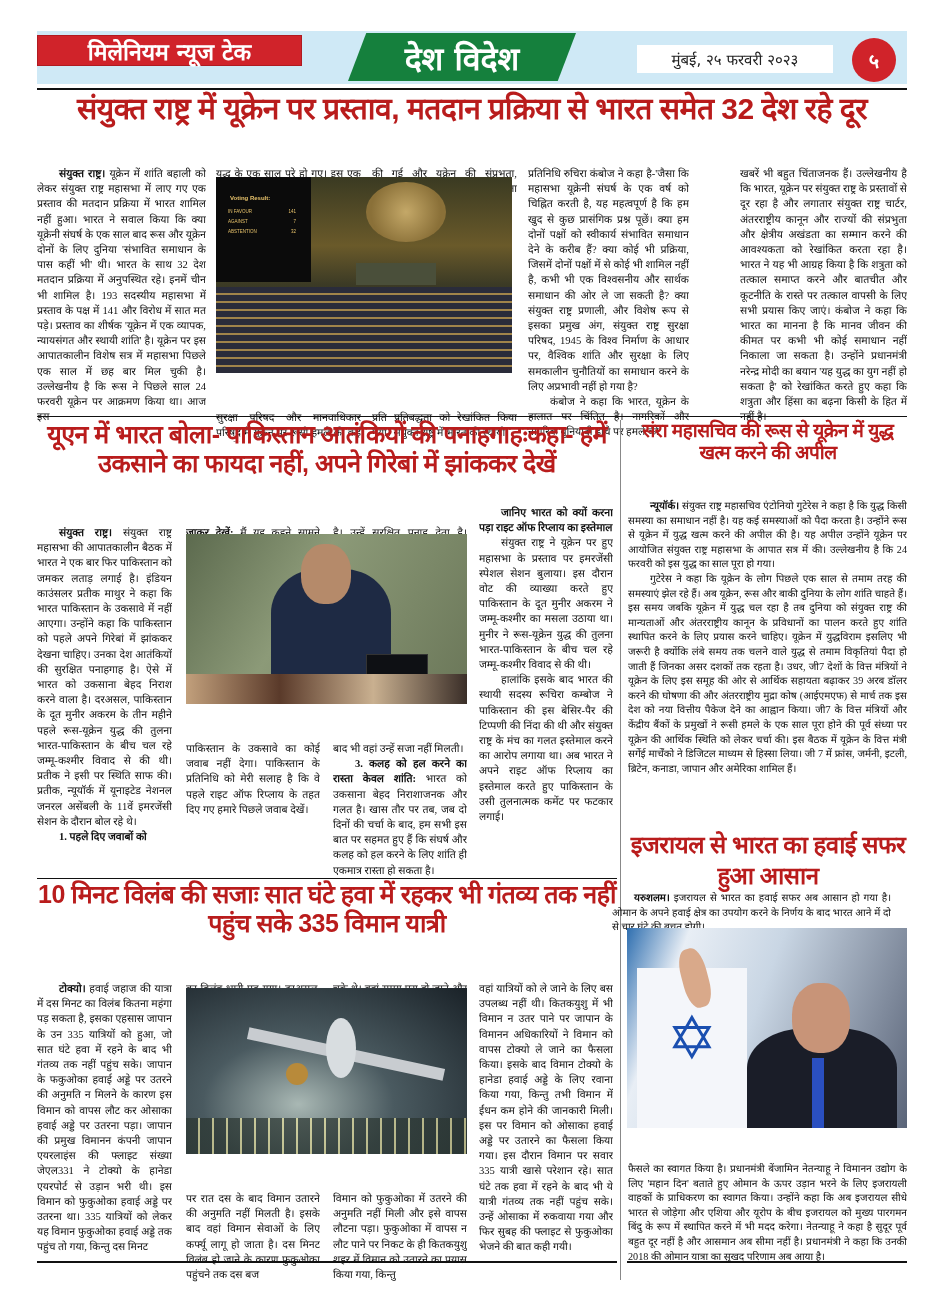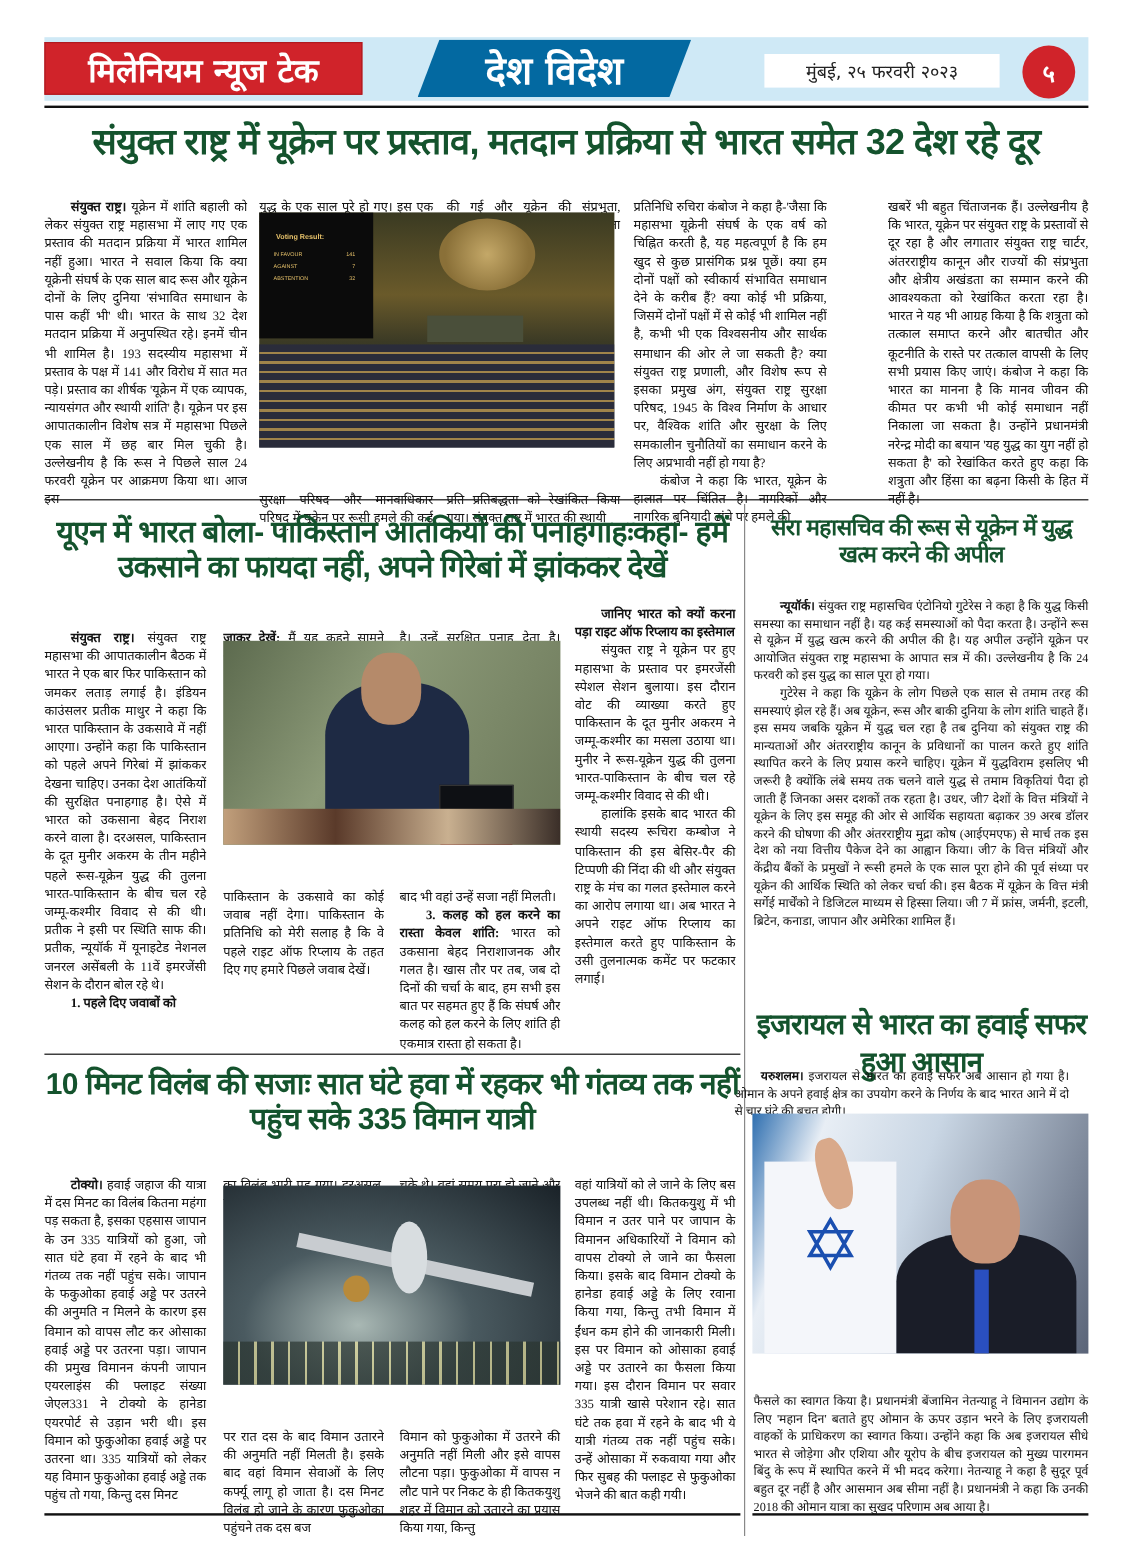--- a/index.html
+++ b/index.html
@@ -1,25 +1,25 @@
 <!DOCTYPE html>
 <html><head>
 <meta charset="utf-8">
 <style>
   * { box-sizing: border-box; margin: 0; padding: 0; }
   body { width: 945px; height: 1296px; background: #ffffff; font-family: "DejaVu Sans", sans-serif; color: #111; position: relative; overflow: hidden; }
   .abs { position: absolute; }
   
   .mast { left: 37px; top: 31px; width: 870px; height: 53px; background: #cfe9f6; }
-  .brand { left: 37px; top: 35px; width: 265px; height: 44px; background: #d0232a; color: #fff; font-weight: bold; font-size: 27px; display: flex; align-items: center; justify-content: center; border: 1px solid #b01a20; }
-  .section { left: 348px; top: 33px; width: 228px; height: 48px; background: #0369a1; color: #fff; font-weight: bold; font-size: 32px; display: flex; align-items: center; justify-content: center; clip-path: polygon(8% 0, 100% 0, 92% 100%, 0 100%); text-align: right; }
+  .brand { left: 37px; top: 35px; width: 265px; height: 31px; background: #d0232a; color: #fff; font-weight: bold; font-size: 23px; display: flex; align-items: center; justify-content: center; border: 1px solid #b01a20; }
+  .section { left: 348px; top: 33px; width: 228px; height: 48px; background: #15803d; color: #fff; font-weight: bold; font-size: 32px; display: flex; align-items: center; justify-content: center; clip-path: polygon(8% 0, 100% 0, 92% 100%, 0 100%); text-align: right; }
   .dateline { left: 637px; top: 45px; width: 196px; height: 28px; background: #fff; font-size: 15px; display: flex; align-items: center; justify-content: center; color: #222; }
   .pageno { left: 852px; top: 38px; width: 44px; height: 44px; border-radius: 50%; background: #d0232a; color: #fff; font-weight: bold; font-size: 20px; display: flex; align-items: center; justify-content: center; }
   .rule { background: #111; height: 2px; }
-  .headline { font-family: "Liberation Sans", sans-serif; font-weight: bold; color: #14532d; text-align: center; letter-spacing: -0.5px; line-height: 1.15; margin-top: 10px; }
+  .headline { font-family: "Liberation Sans", sans-serif; font-weight: bold; color: #b91c1c; text-align: center; letter-spacing: -0.5px; line-height: 1.15; }
   .col { font-family: Liberation Serif, serif; font-size: 10.6px; line-height: 15.2px; text-align: justify; color: #111; overflow: hidden; margin-top: 29px; }
   .col .lead { font-weight: bold; }
   .col p { text-indent: 22px; }
   .col p.noindent { text-indent: 0; }
   .photo { overflow: hidden; }
   .vrule { background: #888; width: 1px; }
 </style>
 </head>
 <body>
 

